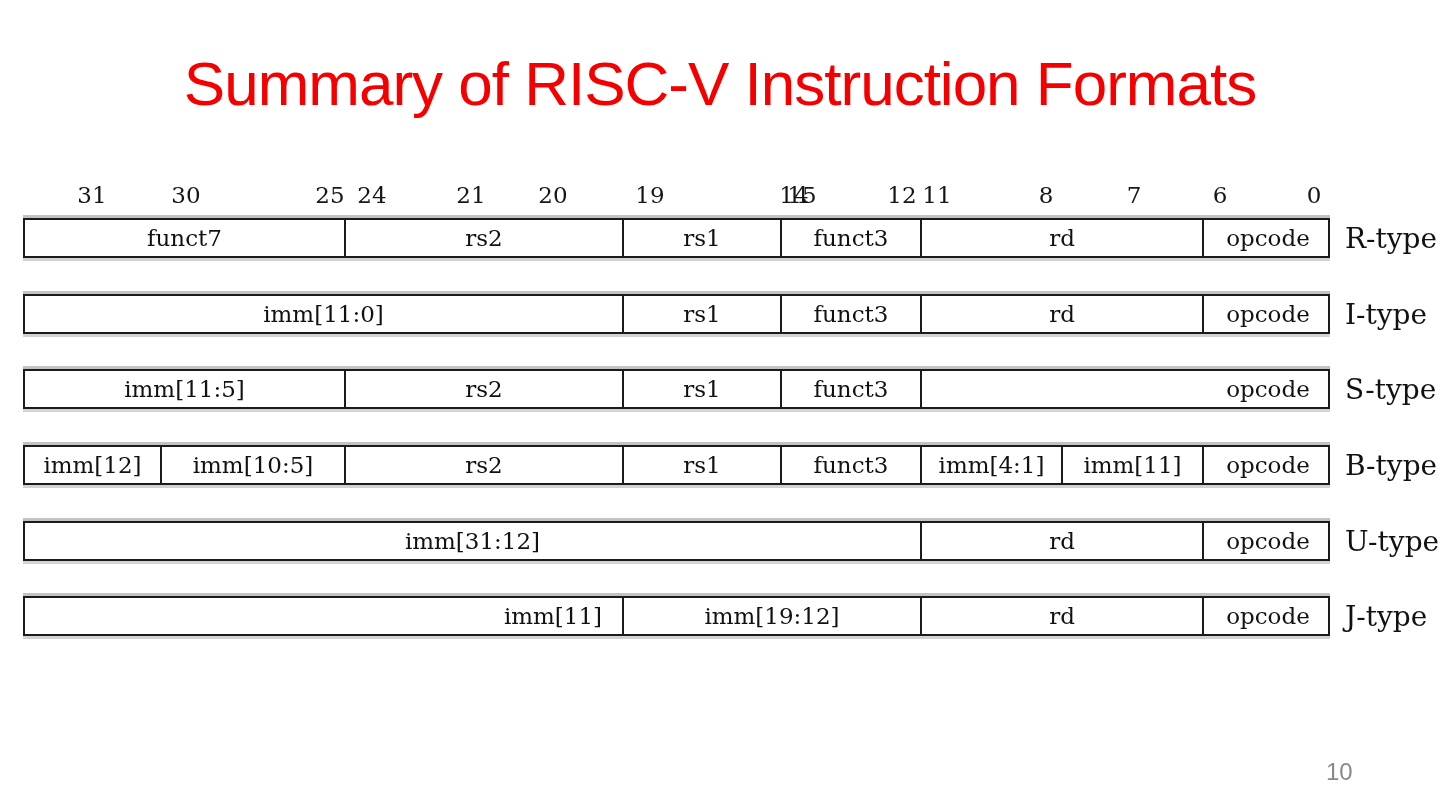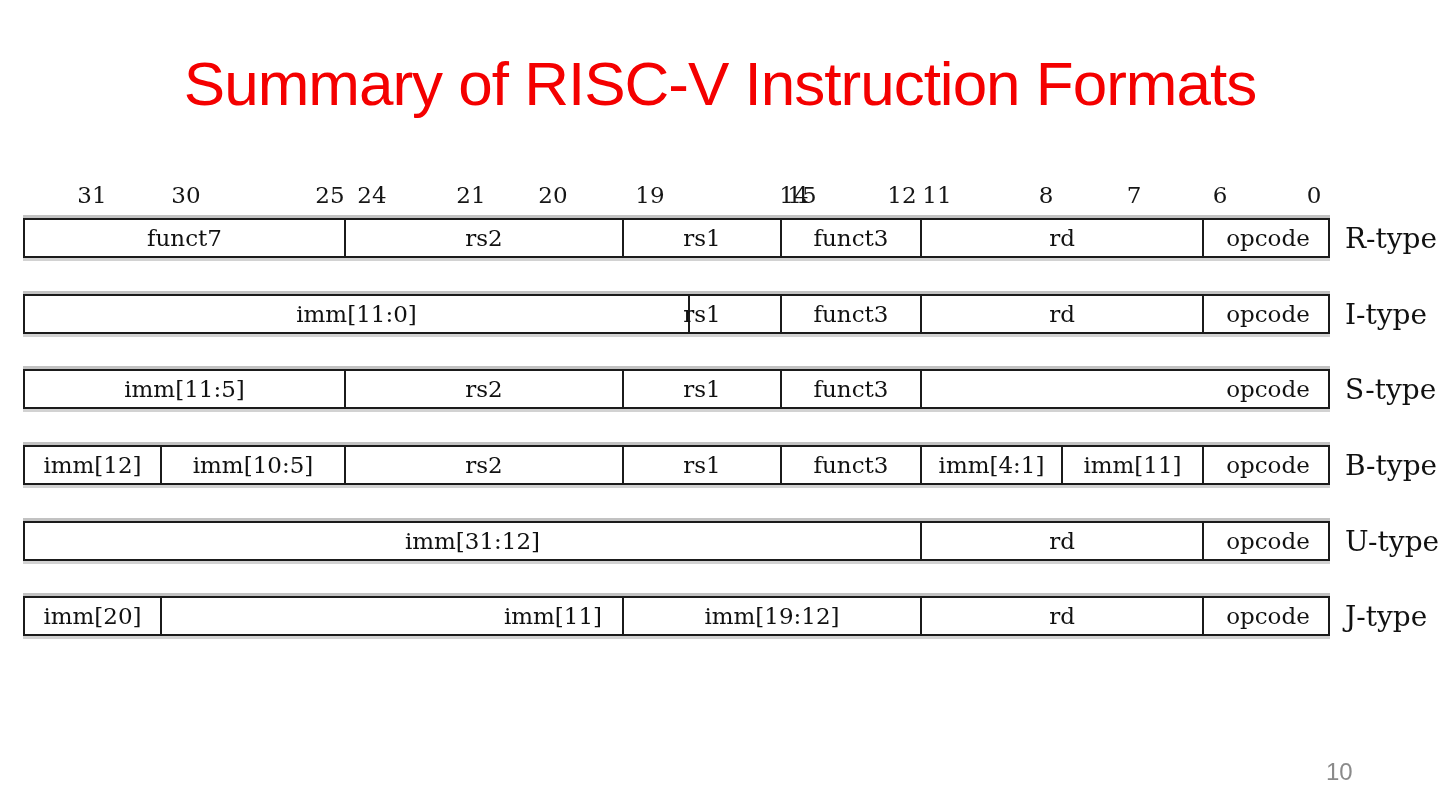--- a/index.html
+++ b/index.html
@@ -103,21 +103,21 @@
       <div class="fmt-row" style="top: 218px;">
         <div class="fmt-cell" style="left: 0px; width: 321px;">funct7</div>
         <div class="fmt-cell" style="left: 321px; width: 278px;">rs2</div>
         <div class="fmt-cell" style="left: 599px; width: 158px;">rs1</div>
         <div class="fmt-cell" style="left: 757px; width: 140px;">funct3</div>
         <div class="fmt-cell" style="left: 897px; width: 282px;">rd</div>
         <div class="fmt-cell last" style="left: 1179px; width: 128px;">opcode</div>
       </div>
       <div class="fmt-label" style="top: 218px;">R-type</div>
       <div class="fmt-row" style="top: 294px;">
-        <div class="fmt-cell" style="left: 0px; width: 665px;">imm[11:0]</div>
+        <div class="fmt-cell" style="left: 0px; width: 599px;">imm[11:0]</div>
         <div class="fmt-cell" style="left: 599px; width: 158px;">rs1</div>
         <div class="fmt-cell" style="left: 757px; width: 140px;">funct3</div>
         <div class="fmt-cell" style="left: 897px; width: 282px;">rd</div>
         <div class="fmt-cell last" style="left: 1179px; width: 128px;">opcode</div>
       </div>
       <div class="fmt-label" style="top: 294px;">I-type</div>
       <div class="fmt-row" style="top: 369px;">
         <div class="fmt-cell" style="left: 0px; width: 321px;">imm[11:5]</div>
         <div class="fmt-cell" style="left: 321px; width: 278px;">rs2</div>
         <div class="fmt-cell" style="left: 599px; width: 158px;">rs1</div>
@@ -136,21 +136,20 @@
         <div class="fmt-cell last" style="left: 1179px; width: 128px;">opcode</div>
       </div>
       <div class="fmt-label" style="top: 445px;">B-type</div>
       <div class="fmt-row" style="top: 521px;">
         <div class="fmt-cell" style="left: 0px; width: 897px;">imm[31:12]</div>
         <div class="fmt-cell" style="left: 897px; width: 282px;">rd</div>
         <div class="fmt-cell last" style="left: 1179px; width: 128px;">opcode</div>
       </div>
       <div class="fmt-label" style="top: 521px;">U-type</div>
       <div class="fmt-row" style="top: 596px;">
-        <div class="fmt-cell" style="left: 0px; width: 137px;">imm[20]</div>
         <div class="fmt-cell" style="left: 459px; width: 140px;">imm[11]</div>
         <div class="fmt-cell" style="left: 599px; width: 298px;">imm[19:12]</div>
         <div class="fmt-cell" style="left: 897px; width: 282px;">rd</div>
         <div class="fmt-cell last" style="left: 1179px; width: 128px;">opcode</div>
       </div>
       <div class="fmt-label" style="top: 596px;">J-type</div>
     </div>
   <div class="page-number">10</div>
 </div>
 

